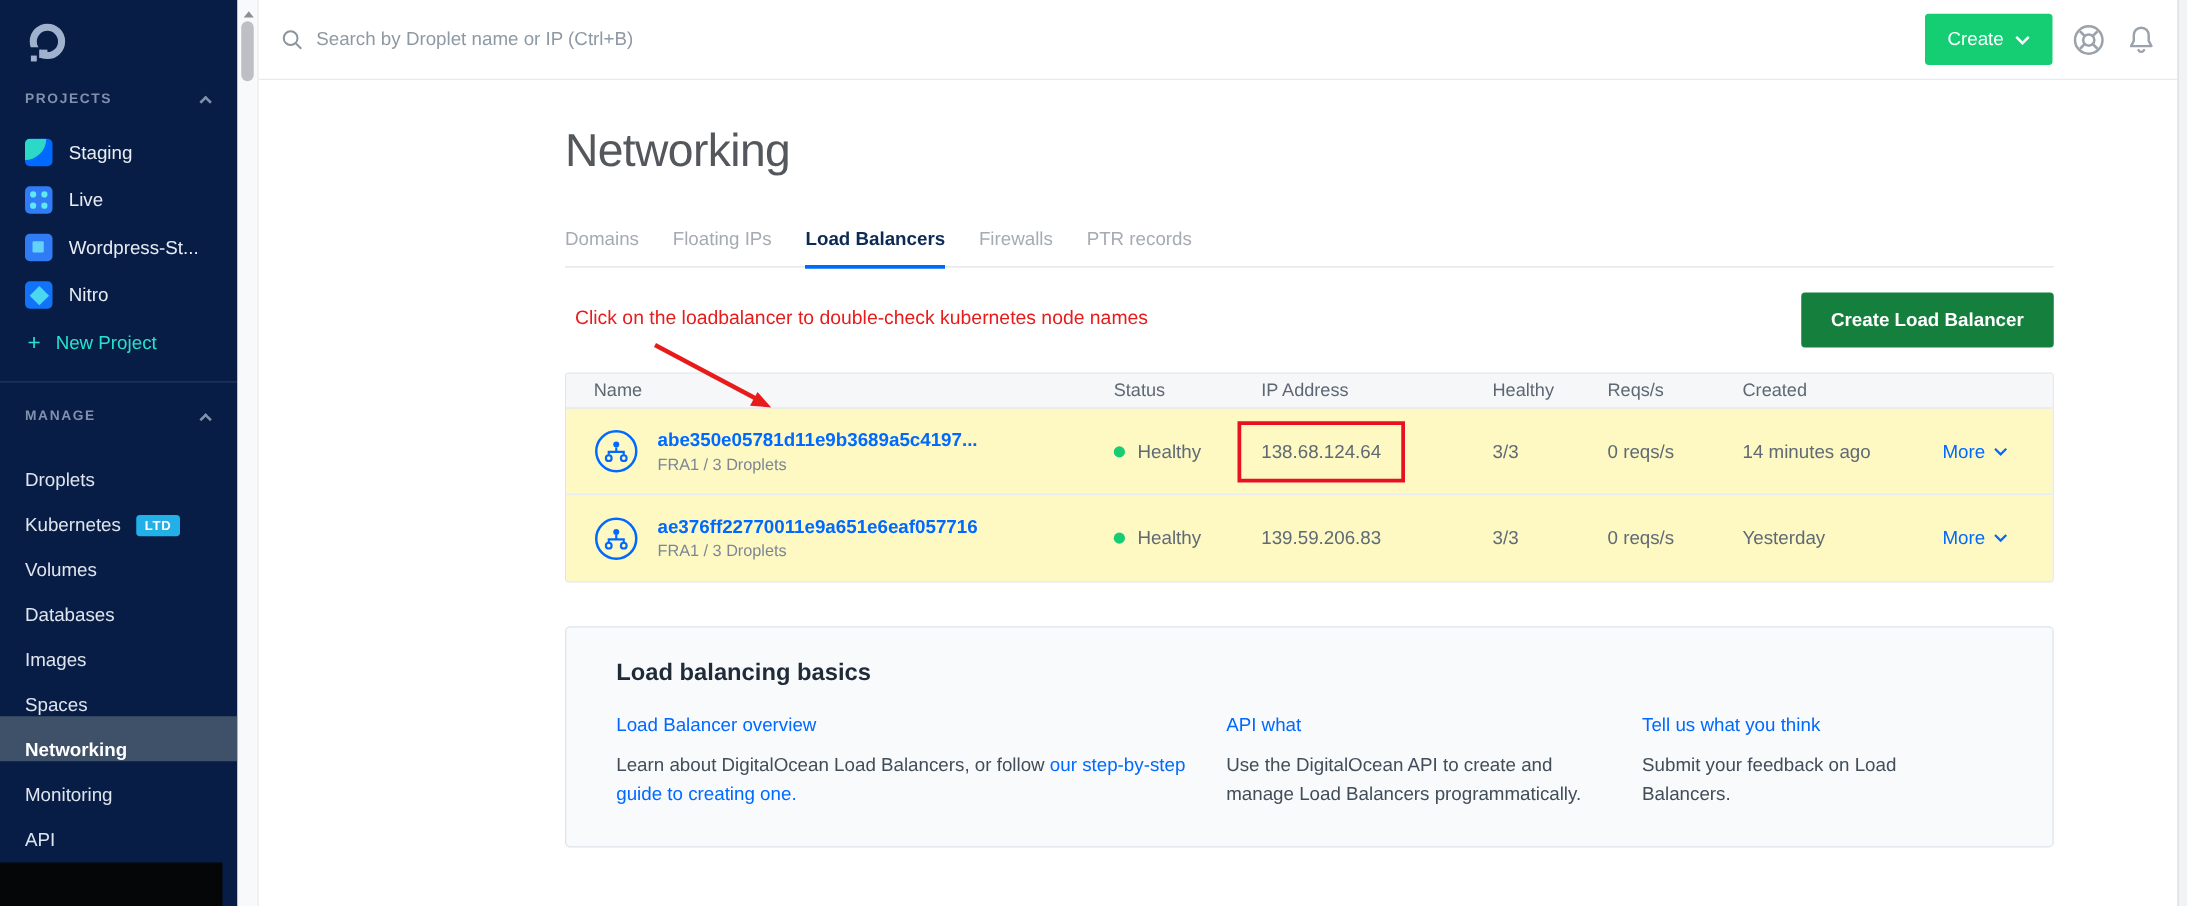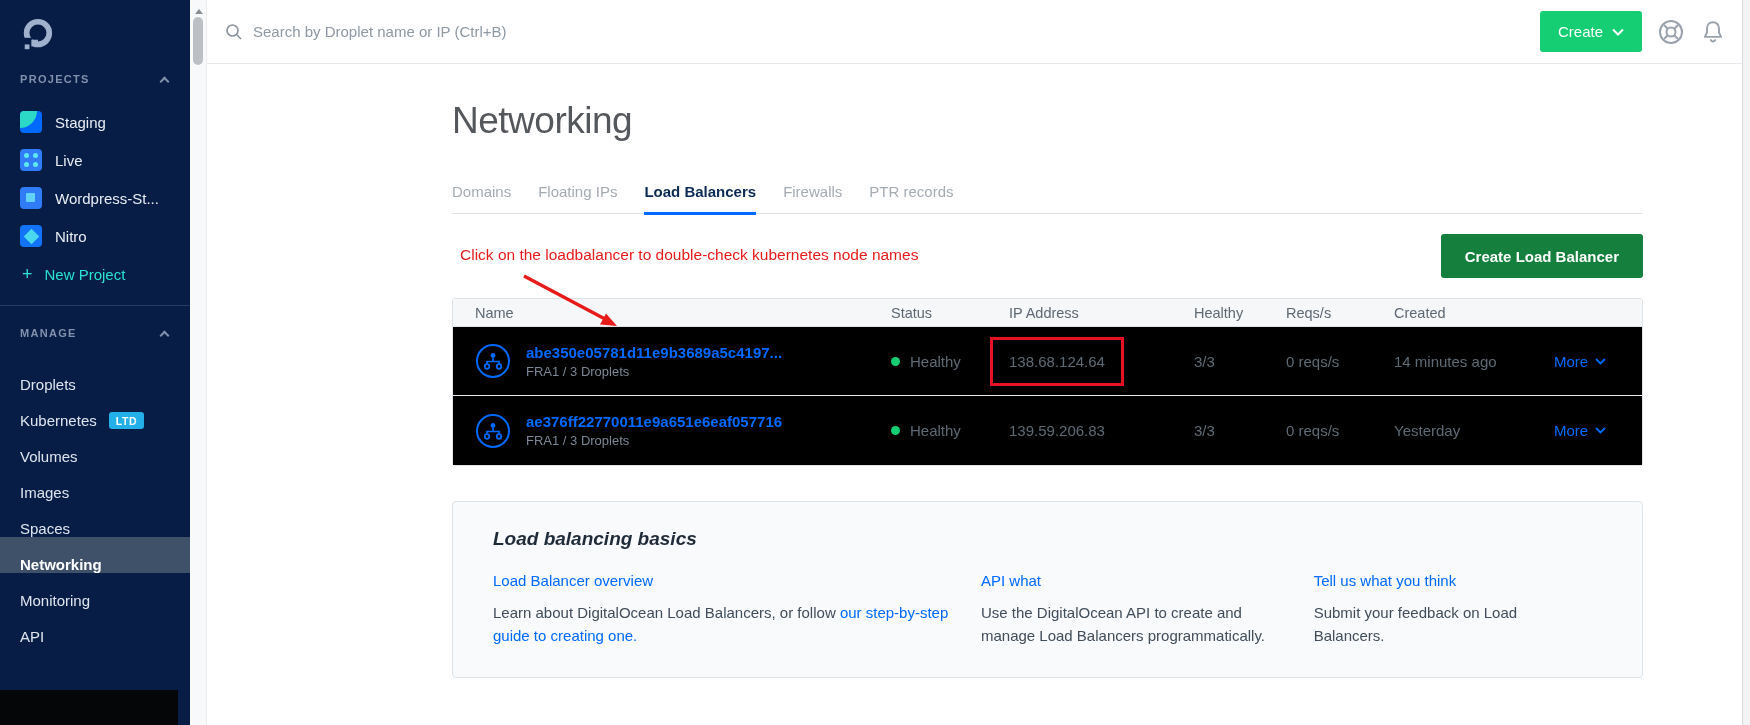--- a/index.html
+++ b/index.html
@@ -57,41 +57,41 @@
   .tab.active { color:#0b2a55; font-weight:bold; }
   .tab.active::after { content:''; position:absolute; left:0; right:0; bottom:-2px; height:3px; background:#0069ff; }
 
   .toolbar-row { position:relative; height:84px; }
   .annotation { position:absolute; left:8px; top:32px; font-size:15.5px; color:#e81b1b; }
   .anno-arrow { position:absolute; left:66px; top:58px; }
   .btn-create-lb { position:absolute; right:0; top:20px; height:44px; padding:0 24px; background:#15803d; border:none; border-radius:3px; color:#fff; font-size:15px; font-weight:bold; font-family:"Liberation Sans",sans-serif; cursor:pointer; }
 
   .lb-table { border:1px solid #dfe3e8; border-radius:3px; }
   .thead { display:flex; align-items:center; height:28px; background:#f6f7f9; border-bottom:1px solid #e0e4e8; font-size:14.5px; color:#5e6873; }
-  .tr { display:flex; align-items:center; height:69px; border-bottom:1px solid #e8ebef; cursor:pointer; background:#000000; }
+  .tr { display:flex; align-items:center; height:69px; border-bottom:1px solid #e8ebef; cursor:pointer; background:#fef9c3; }
   .tr:last-child { border-bottom:none; }
   .td, .th { flex:0 0 auto; }
   .col-name { flex:1 1 auto; display:flex; align-items:center; padding-left:22px; min-width:0; }
   .col-status { width:118px; display:flex; align-items:center; }
   .col-ip { width:185px; }
   .col-healthy { width:92px; }
   .col-reqs { width:108px; }
   .col-created { width:160px; }
   .col-more { width:88px; }
   .td { font-size:15px; color:#5f6a75; }
   .lb-icon { width:36px; height:36px; margin-right:15px; flex:0 0 36px; }
   .lb-name { font-size:15px; font-weight:bold; color:#0069ff; text-decoration:none; white-space:nowrap; }
   .lb-sub { font-size:13px; color:#7c8695; margin-top:3px; }
   .dot { width:9px; height:9px; border-radius:50%; background:#15cd72; margin-right:10px; }
   .ip-val { display:inline-block; }
   .ip-boxed { border:3px solid #e81123; padding:13px 16px; margin:-13px 0 -13px -19px; }
   .more { display:inline-flex; align-items:center; gap:7px; color:#0069ff; font-size:15px; text-decoration:none; cursor:pointer; }
 
   .basics { margin-top:35px; background:#f8fafc; border:1px solid #dde3eb; border-radius:4px; padding:26px 40px 30px 40px; }
-  .basics-title { font-size:19px; font-weight:bold; color:#1f2b38;font-style:italic; }
+  .basics-title { font-size:19px; font-weight:bold; color:#1f2b38; }
   .basics-cols { display:flex; margin-top:22px; }
   .bcol { padding-right:30px; }
   .bcol-1 { flex:0 0 44%; }
   .bcol-2 { flex:0 0 30%; }
   .bcol-3 { flex:0 0 26%; }
   .bcol a.blink { color:#0069ff; font-size:15px; text-decoration:none; display:inline-block; margin-bottom:13px; cursor:pointer; }
   .bcol .btext { font-size:15px; color:#414d59; line-height:1.5; }
   .bcol .btext a { color:#0069ff; text-decoration:none; cursor:pointer; }
 </style>
 </head>
@@ -157,20 +157,24 @@
       <div class="manage-item">
         <span>Kubernetes</span>
         <span class="ltd">LTD</span>
       </div>
 
       <div class="manage-item">
         <span>Volumes</span>
 
       </div>
 
+      <div class="manage-item">
+        <span>Databases</span>
+
+      </div>
 
       <div class="manage-item">
         <span>Images</span>
 
       </div>
 
       <div class="manage-item">
         <span>Spaces</span>
 
       </div>

